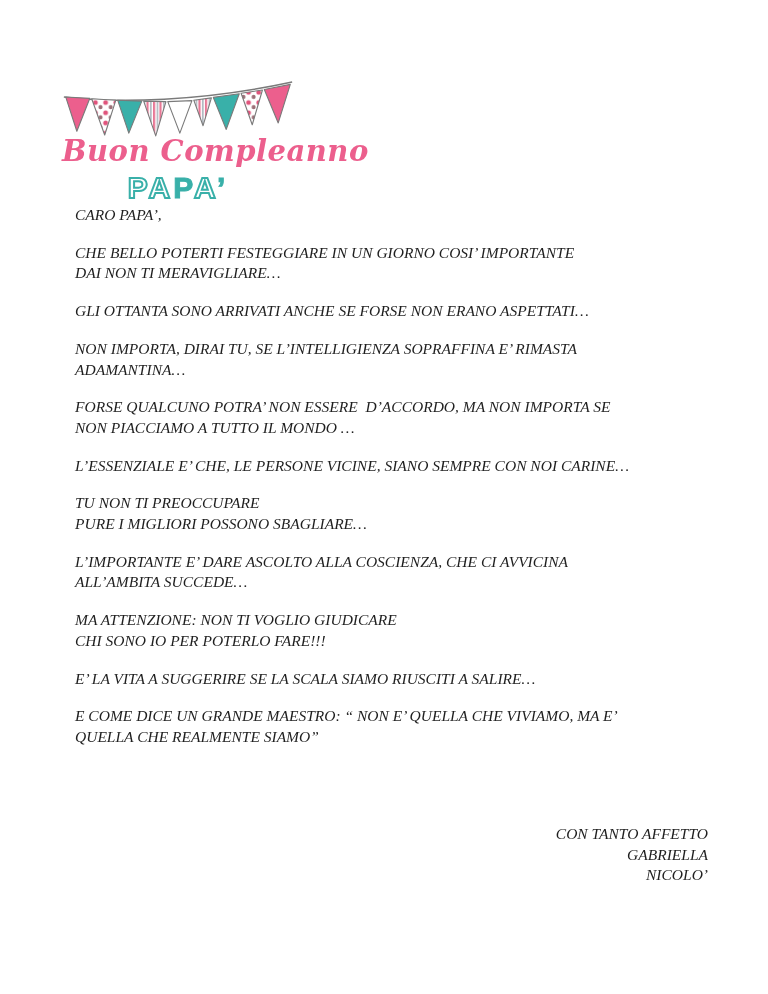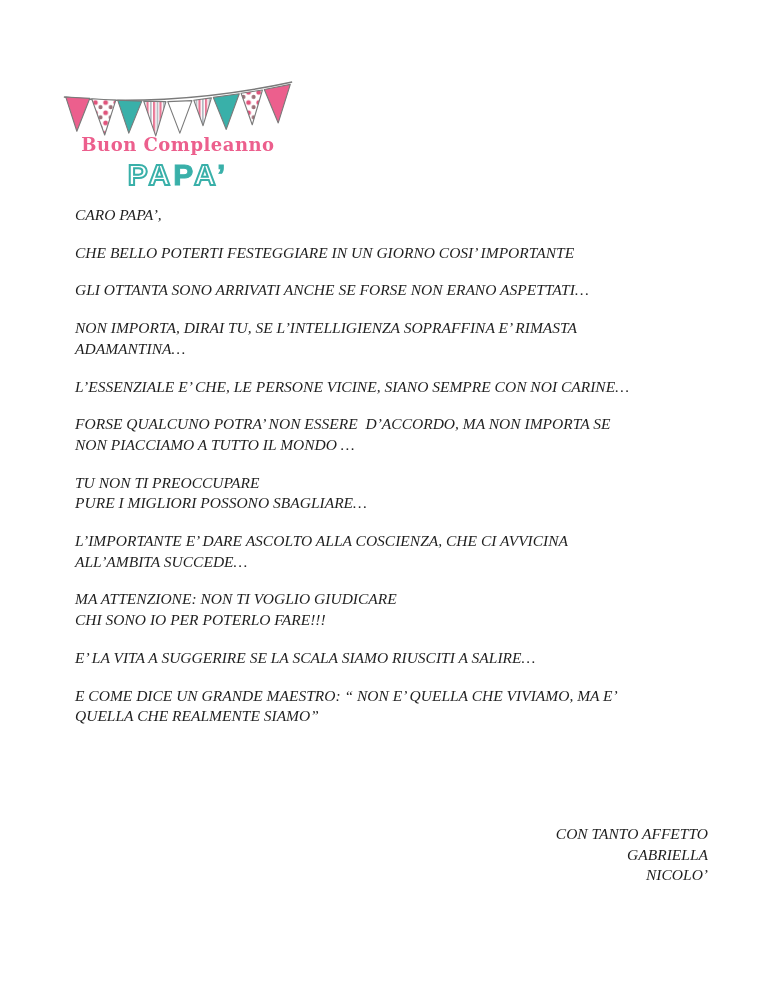--- a/index.html
+++ b/index.html
@@ -23,22 +23,23 @@
   .banner-svg { display:block; width: 232px; height: 62px; }
   .flag { stroke: var(--string, #7a7a7a); stroke-width: 1.2; stroke-linejoin: round; }
   .flag-pink  { fill: var(--pink, #e9496f); }
   .flag-teal  { fill: var(--teal, #39b0a9); }
   .flag-white { fill: #ffffff; }
   .string-line { fill:none; stroke: var(--string, #7a7a7a); stroke-width:1.6; }
 
   .script-title {
     margin-top: -6px;
     font-family: "DejaVu Serif", serif;
+    font-style: italic;
     font-weight: bold;
-    font-size: 18px;
+    font-size: 29px;
     letter-spacing: 0.5px;
     color: var(--pink, #ec5f8d);
     white-space: nowrap;
   }
   .block-title {
     margin-top: 4px;
     font-family: "Liberation Sans", sans-serif;
     font-weight: bold;
     font-size: 30px;
     letter-spacing: 3px;
@@ -113,34 +114,35 @@
     <div class="script-title">Buon Compleanno</div>
     <div class="block-title"><span class="block-letter outline">P</span><span class="block-letter outline">A</span><span class="block-letter solid">P</span><span class="block-letter outline">A</span><span class="block-letter solid">’</span></div>
   </div>
 
   <div class="body-text">
     <div class="para">
       <div class="line">CARO PAPA’,</div>
     </div>
     <div class="para">
       <div class="line">CHE BELLO POTERTI FESTEGGIARE IN UN GIORNO COSI’ IMPORTANTE</div>
+      <div class="line">DAI NON TI MERAVIGLIARE…</div>
     </div>
     <div class="para">
       <div class="line">GLI OTTANTA SONO ARRIVATI ANCHE SE FORSE NON ERANO ASPETTATI…</div>
     </div>
     <div class="para">
       <div class="line">NON IMPORTA, DIRAI TU, SE L’INTELLIGIENZA SOPRAFFINA E’ RIMASTA</div>
       <div class="line">ADAMANTINA…</div>
     </div>
     <div class="para">
-      <div class="line">L’ESSENZIALE E’ CHE, LE PERSONE VICINE, SIANO SEMPRE CON NOI CARINE…</div>
+      <div class="line">FORSE QUALCUNO POTRA’ NON ESSERE  D’ACCORDO, MA NON IMPORTA SE</div>
+      <div class="line">NON PIACCIAMO A TUTTO IL MONDO …</div>
     </div>
     <div class="para">
-      <div class="line">FORSE QUALCUNO POTRA’ NON ESSERE  D’ACCORDO, MA NON IMPORTA SE</div>
-      <div class="line">NON PIACCIAMO A TUTTO IL MONDO …</div>
+      <div class="line">L’ESSENZIALE E’ CHE, LE PERSONE VICINE, SIANO SEMPRE CON NOI CARINE…</div>
     </div>
     <div class="para">
       <div class="line">TU NON TI PREOCCUPARE</div>
       <div class="line">PURE I MIGLIORI POSSONO SBAGLIARE…</div>
     </div>
     <div class="para">
       <div class="line">L’IMPORTANTE E’ DARE ASCOLTO ALLA COSCIENZA, CHE CI AVVICINA</div>
       <div class="line">ALL’AMBITA SUCCEDE…</div>
     </div>
     <div class="para">

